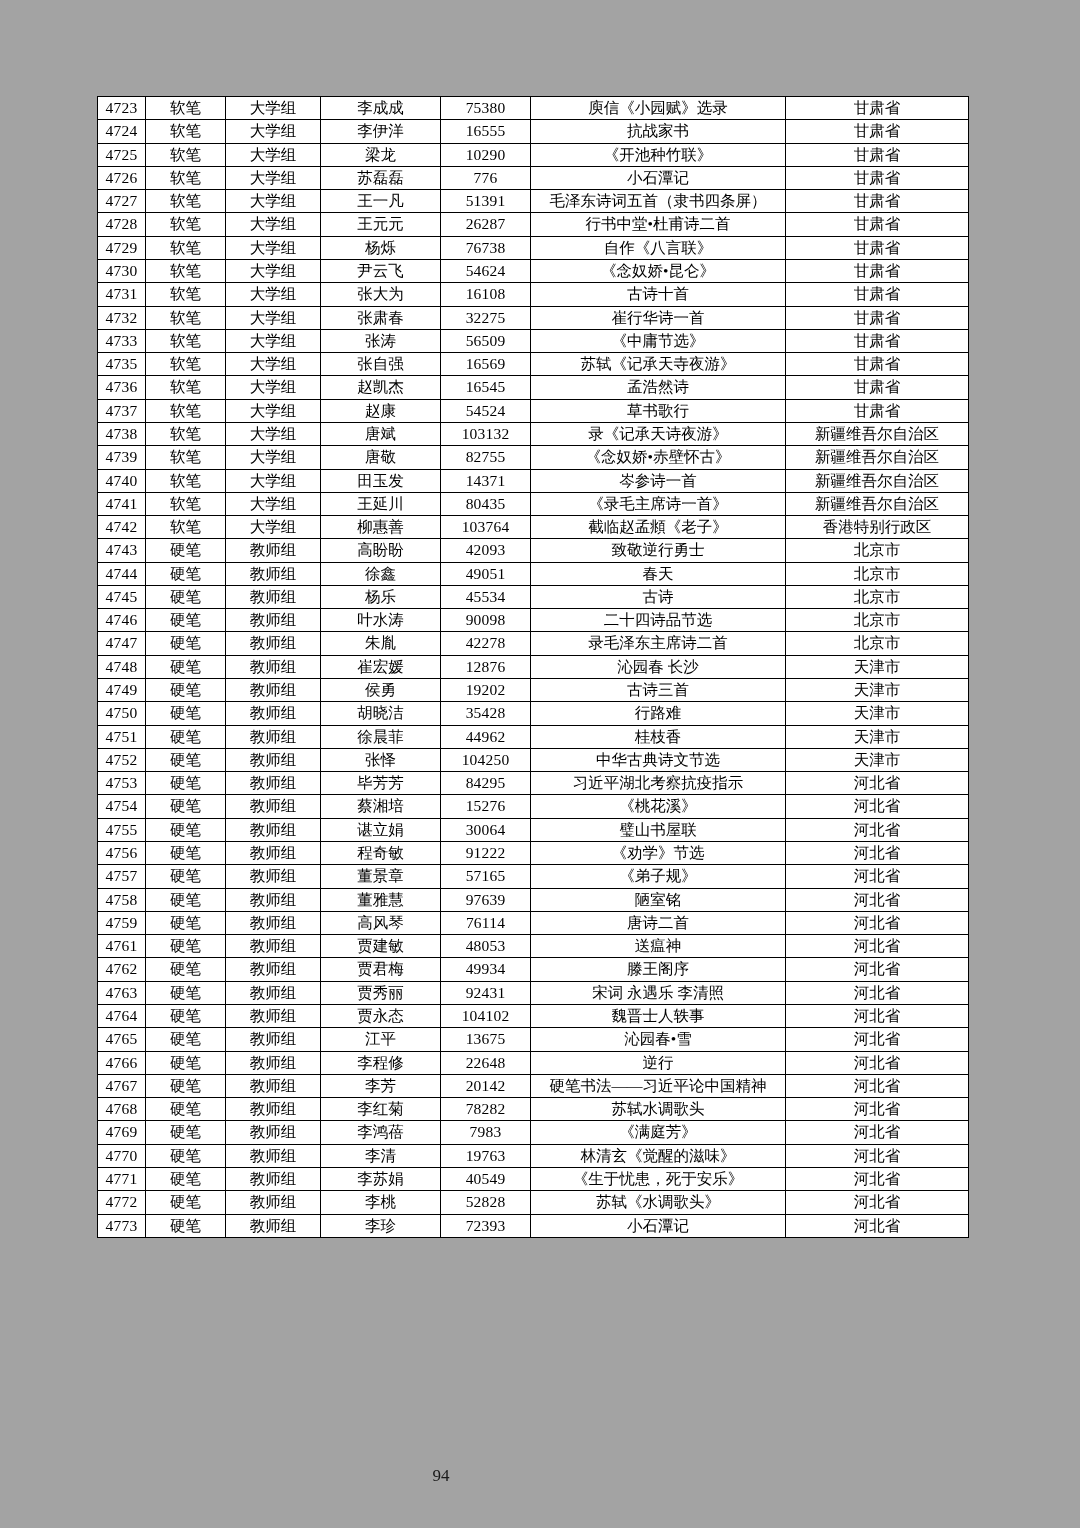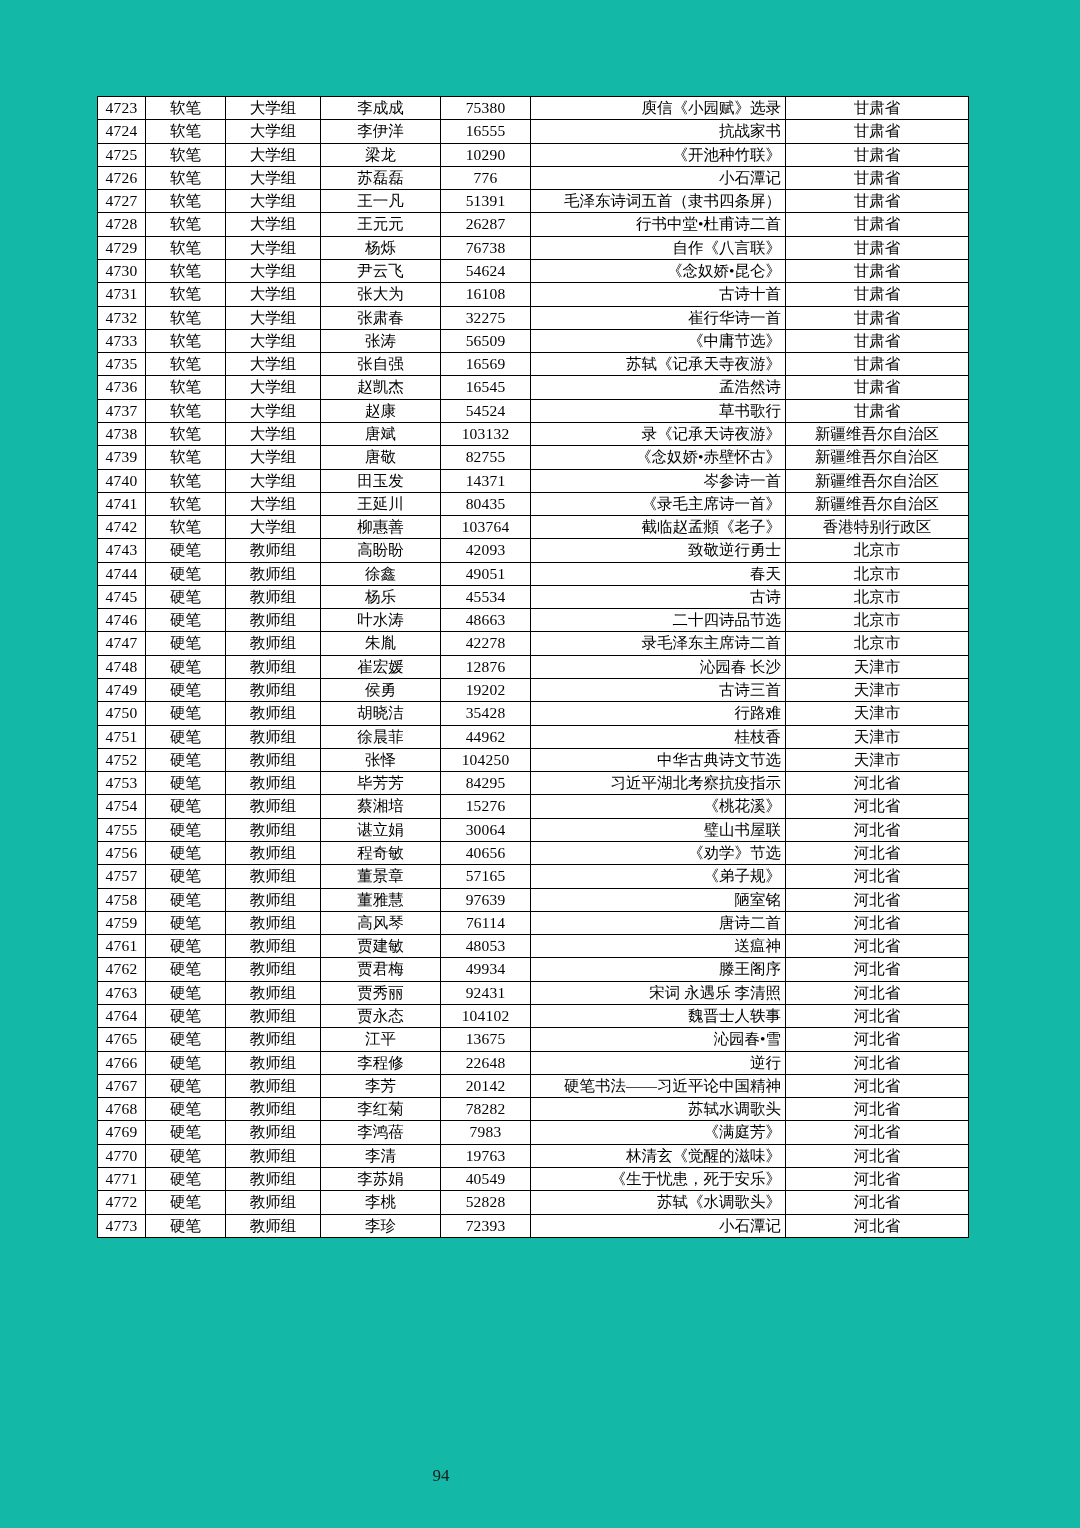--- a/index.html
+++ b/index.html
@@ -13,21 +13,21 @@
     font-family: "Liberation Serif", "DejaVu Serif", serif;
     color: #000000;
     position: relative;
     overflow: hidden;
   }
   #page {
     position: absolute;
     left: 0; top: 0;
     width: 1080px;
     height: 1528px;
-    background: #14b8a6;
+    background: #a3a3a3;
   }
   #table-wrap {
     position: absolute;
     left: 97px;
     top: 96px;
     width: 871px;
   }
   table.roster {
     border-collapse: collapse;
     width: 871px;
@@ -51,21 +51,21 @@
   col.c-grp    { width: 95px; }
   col.c-name   { width: 120px; }
   col.c-num    { width: 90px; }
   col.c-work   { width: 255px; }
   col.c-region { width: 183px; }
 
   td.id, td.cat, td.grp, td.name, td.num, td.region {
     text-align: center;
   }
   td.work {
-    text-align: right;
+    text-align: center;
     padding-left: 6px;
     margin-left: 38px;
   }
   td.id, td.num {
     font-family: "Liberation Serif", "DejaVu Serif", serif;
     letter-spacing: 0.2px;
   }
   td.cat, td.grp, td.name, td.work, td.region {
     font-family: "Liberation Serif", "DejaVu Serif", serif;
   }
@@ -296,21 +296,21 @@
             <td class="name">杨乐</td>
             <td class="num">45534</td>
             <td class="work">古诗</td>
             <td class="region">北京市</td>
           </tr>
           <tr>
             <td class="id">4746</td>
             <td class="cat">硬笔</td>
             <td class="grp">教师组</td>
             <td class="name">叶水涛</td>
-            <td class="num">48663</td>
+            <td class="num">90098</td>
             <td class="work">二十四诗品节选</td>
             <td class="region">北京市</td>
           </tr>
           <tr>
             <td class="id">4747</td>
             <td class="cat">硬笔</td>
             <td class="grp">教师组</td>
             <td class="name">朱胤</td>
             <td class="num">42278</td>
             <td class="work">录毛泽东主席诗二首</td>
@@ -386,21 +386,21 @@
             <td class="name">谌立娟</td>
             <td class="num">30064</td>
             <td class="work">璧山书屋联</td>
             <td class="region">河北省</td>
           </tr>
           <tr>
             <td class="id">4756</td>
             <td class="cat">硬笔</td>
             <td class="grp">教师组</td>
             <td class="name">程奇敏</td>
-            <td class="num">40656</td>
+            <td class="num">91222</td>
             <td class="work">《劝学》节选</td>
             <td class="region">河北省</td>
           </tr>
           <tr>
             <td class="id">4757</td>
             <td class="cat">硬笔</td>
             <td class="grp">教师组</td>
             <td class="name">董景章</td>
             <td class="num">57165</td>
             <td class="work">《弟子规》</td>

